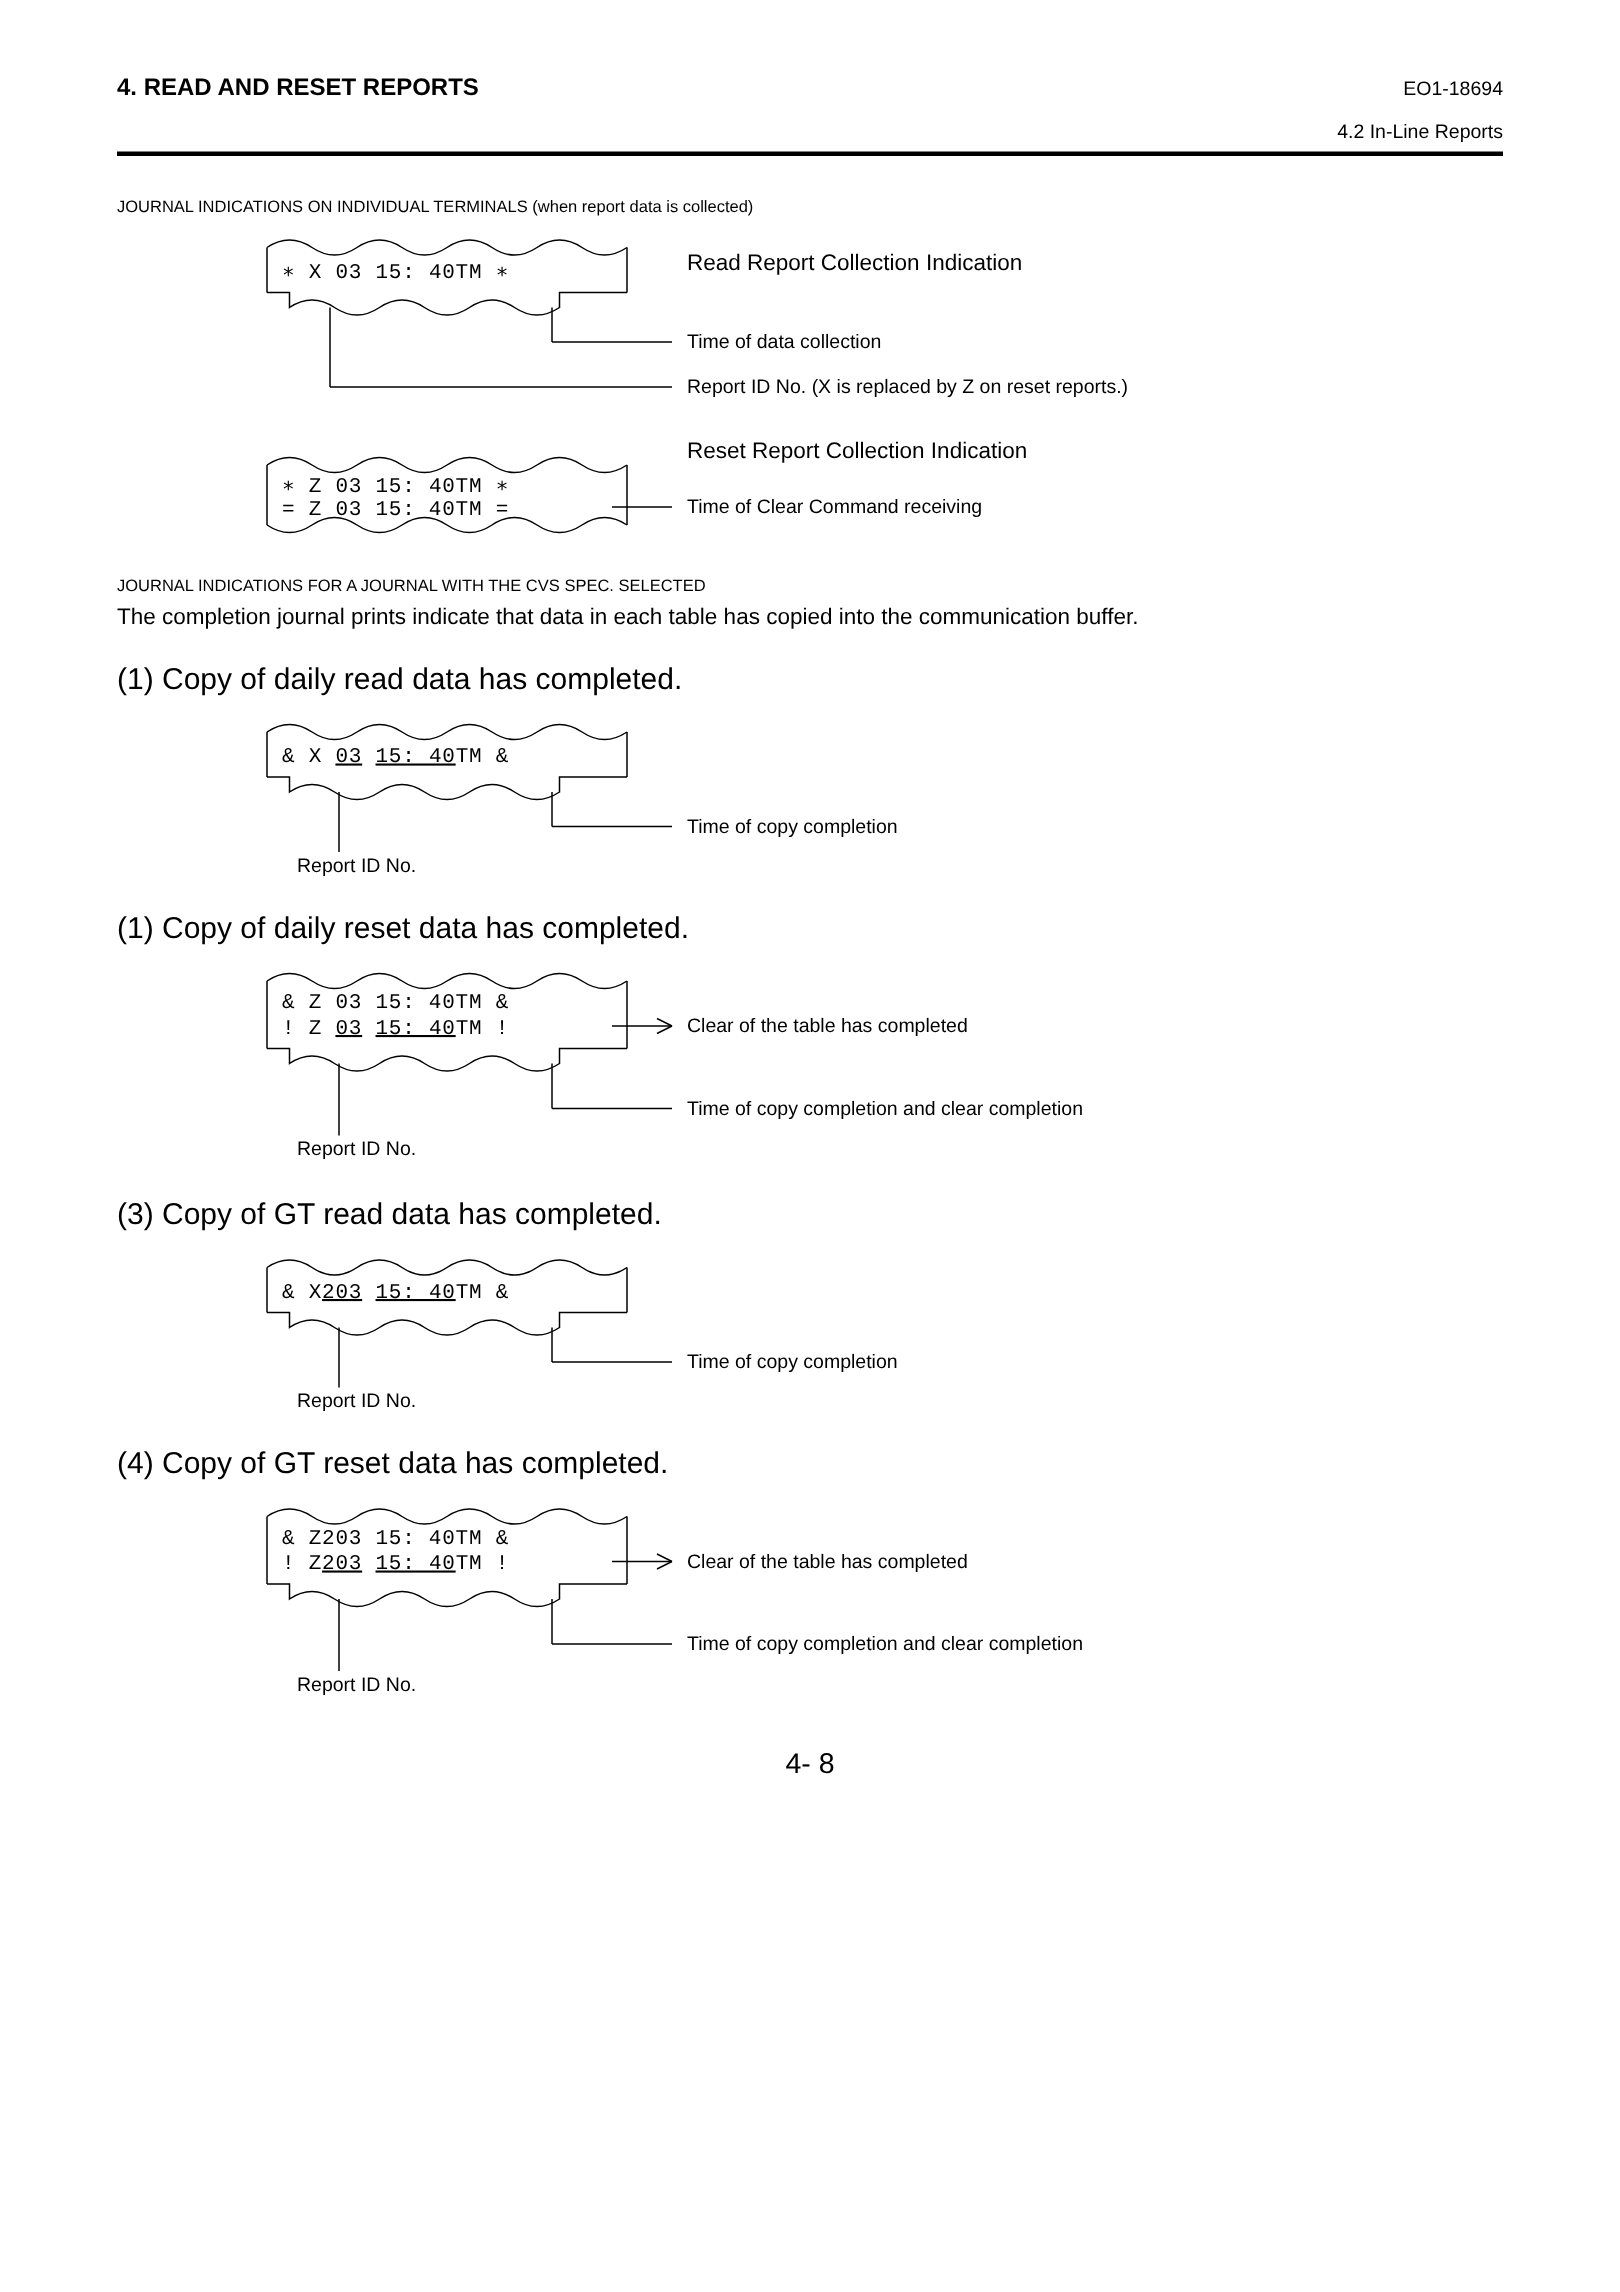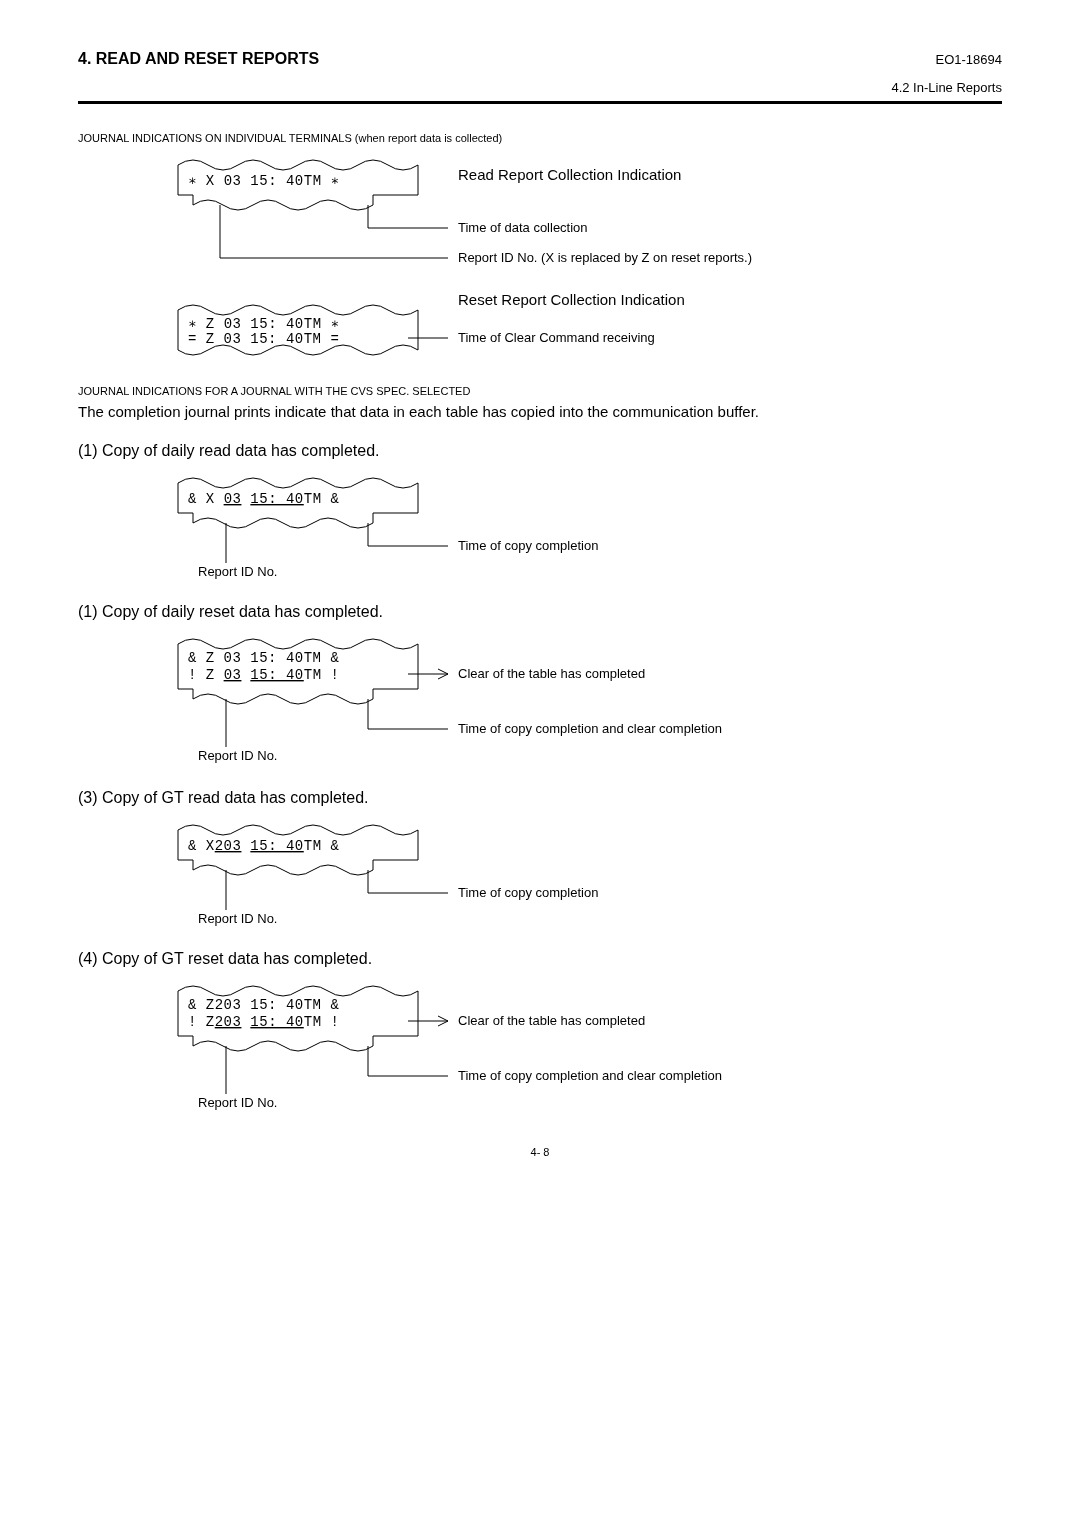--- a/index.html
+++ b/index.html
@@ -16,27 +16,27 @@
     justify-content: space-between;
     align-items: baseline;
     margin-bottom: 0;
   }
   .header-title { font-size: 16px; font-weight: bold; }
   .header-code  { font-size: 13px; }
   .sub-header   { text-align: right; font-size: 13px; margin-top: 12px; margin-bottom: 6px; }
   .rule-thick   { border: none; border-top: 3px solid #000; margin: 4px 0 28px 0; }
   .section-h    { font-size: 11px; font-weight: normal; margin: 0 0 6px 0; }
   .body-text    { font-size: 15px; margin: 0 0 22px 0; }
-  .item-text    { font-size: 16px; margin: 18px 0 8px 0; }
+  .item-text    { font-size: 20px; margin: 18px 0 8px 0; }
   .diagram-block { margin-left: 90px; margin-bottom: 20px; }
   svg { display: block; }
   .receipt-text { font-family: "Courier New", monospace; font-size: 14px; letter-spacing: .5px; }
   .ann-text     { font-family: Arial, Helvetica, sans-serif; font-size: 13px; }
   .ann-text-big { font-family: Arial, Helvetica, sans-serif; font-size: 15px; }
-  .page-num     { text-align: center; font-size: 11px; margin-top: 30px; }
+  .page-num     { text-align: center; font-size: 19px; margin-top: 30px; }
 </style>
 </head>
 <body>
 
 <div class="header-row">
   <span class="header-title">4. READ AND RESET REPORTS</span>
   <span class="header-code">EO1-18694</span>
 </div>
 <div class="sub-header">4.2 In-Line Reports</div>
 <hr class="rule-thick">

